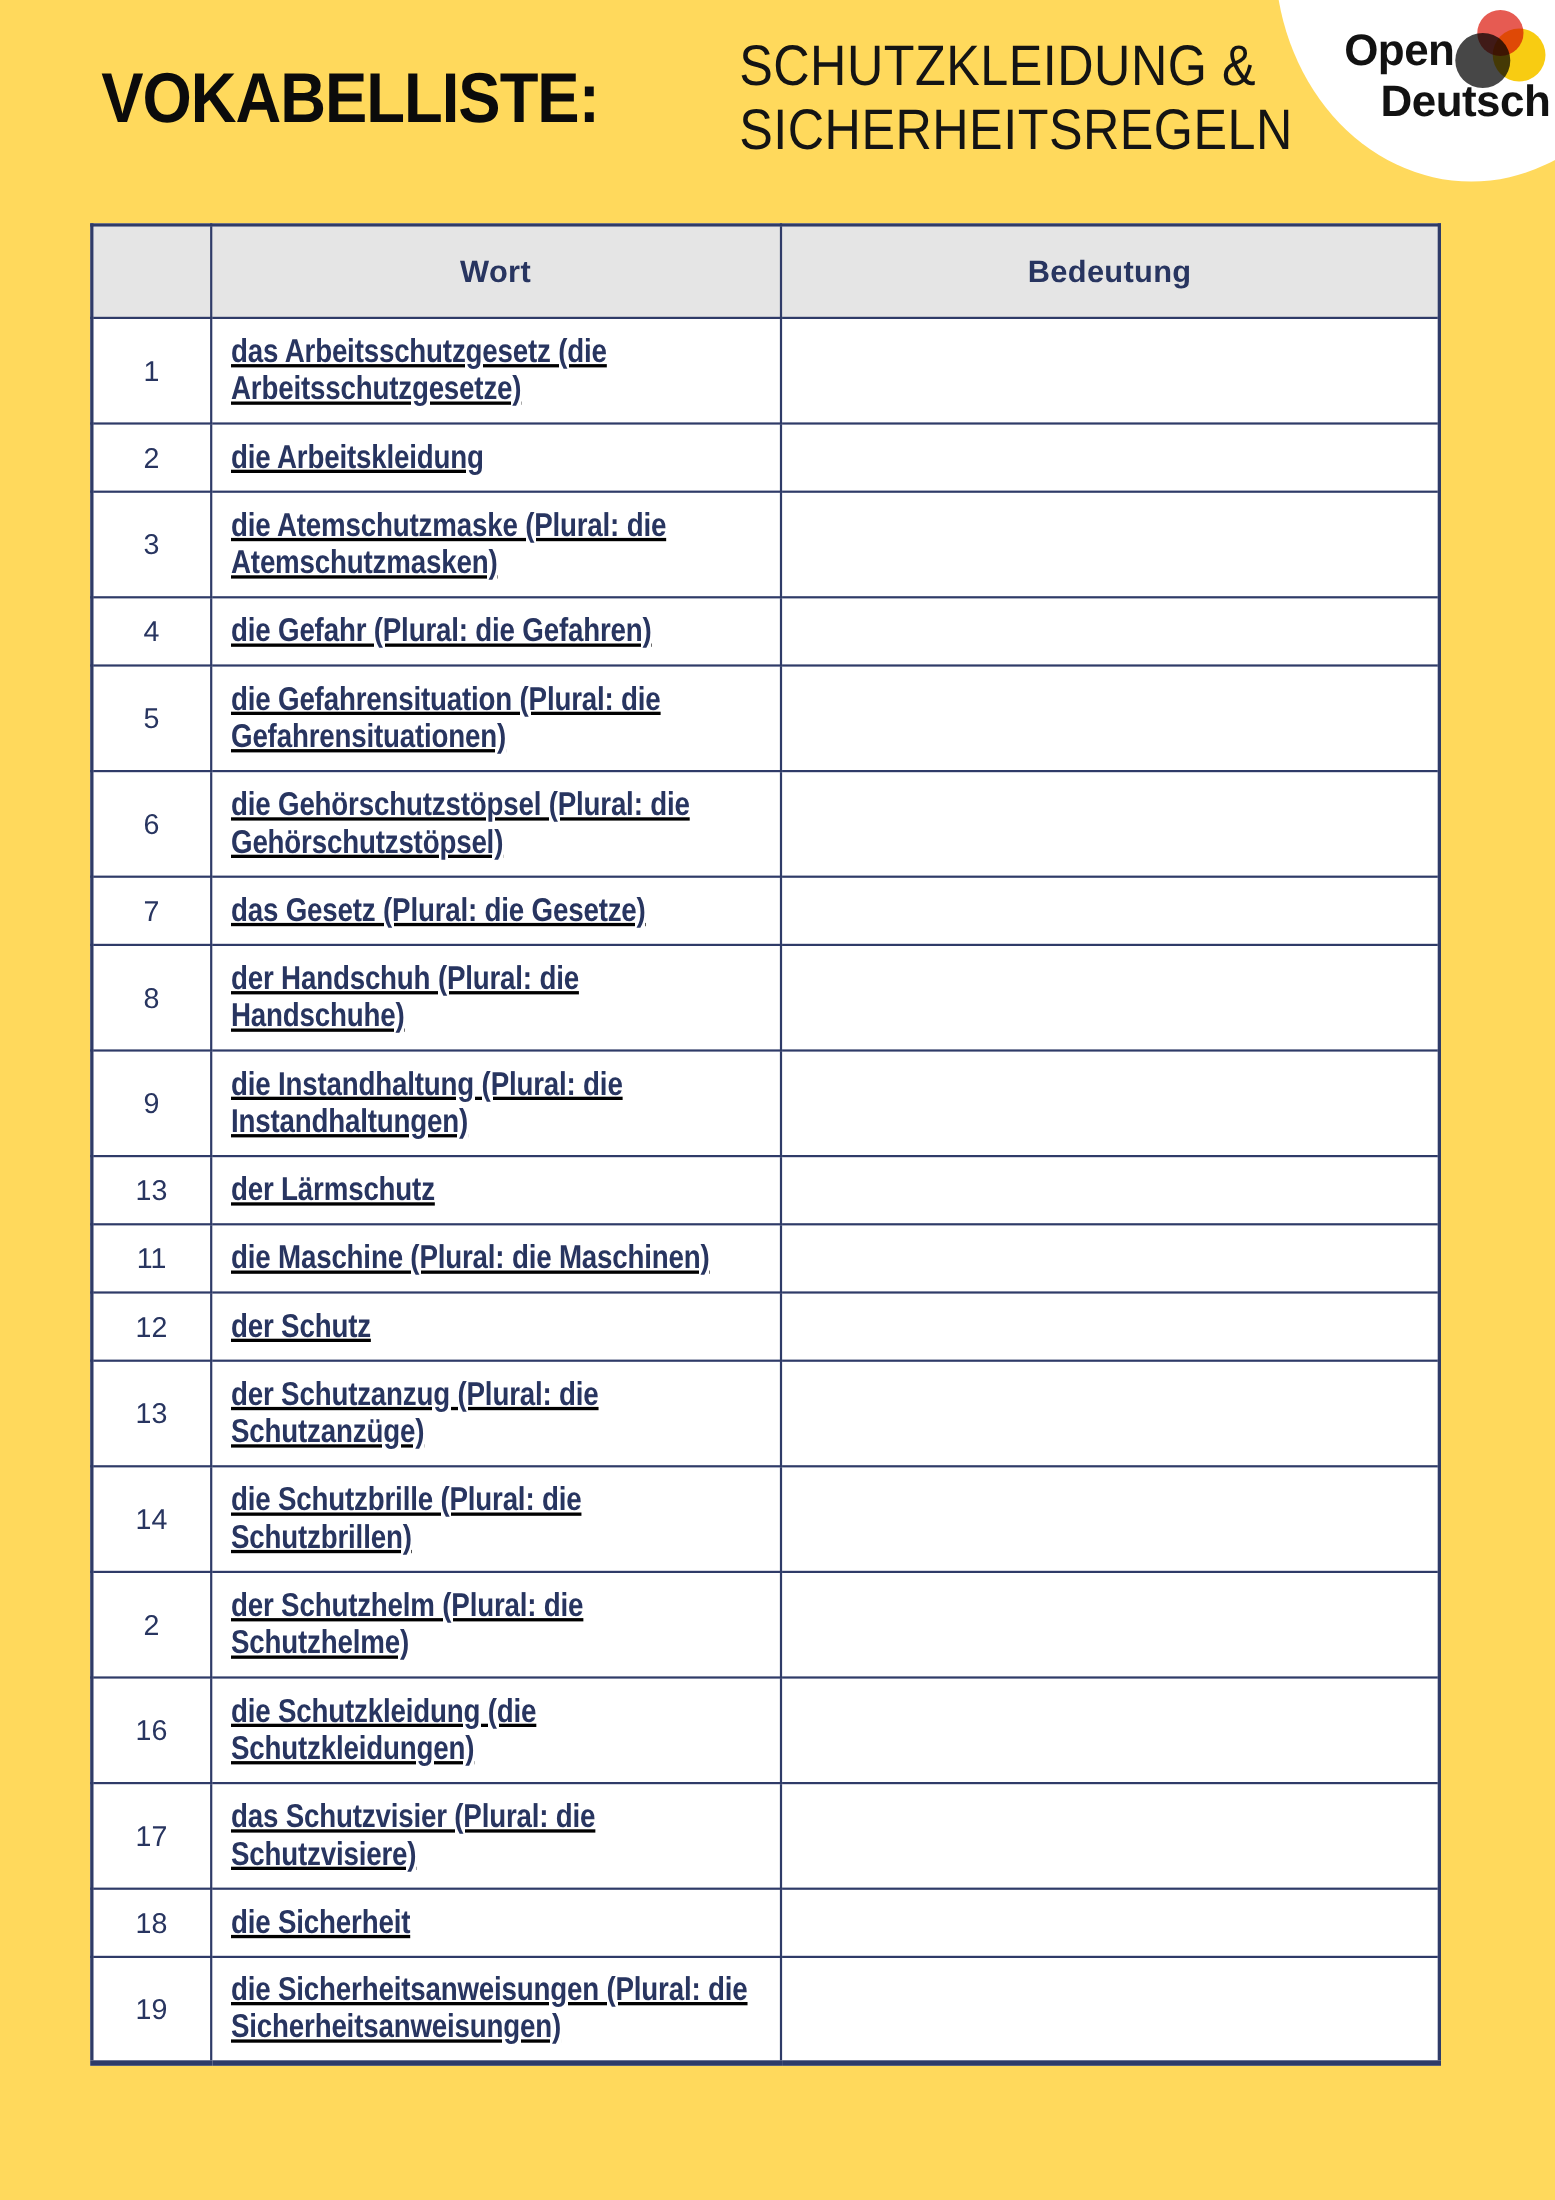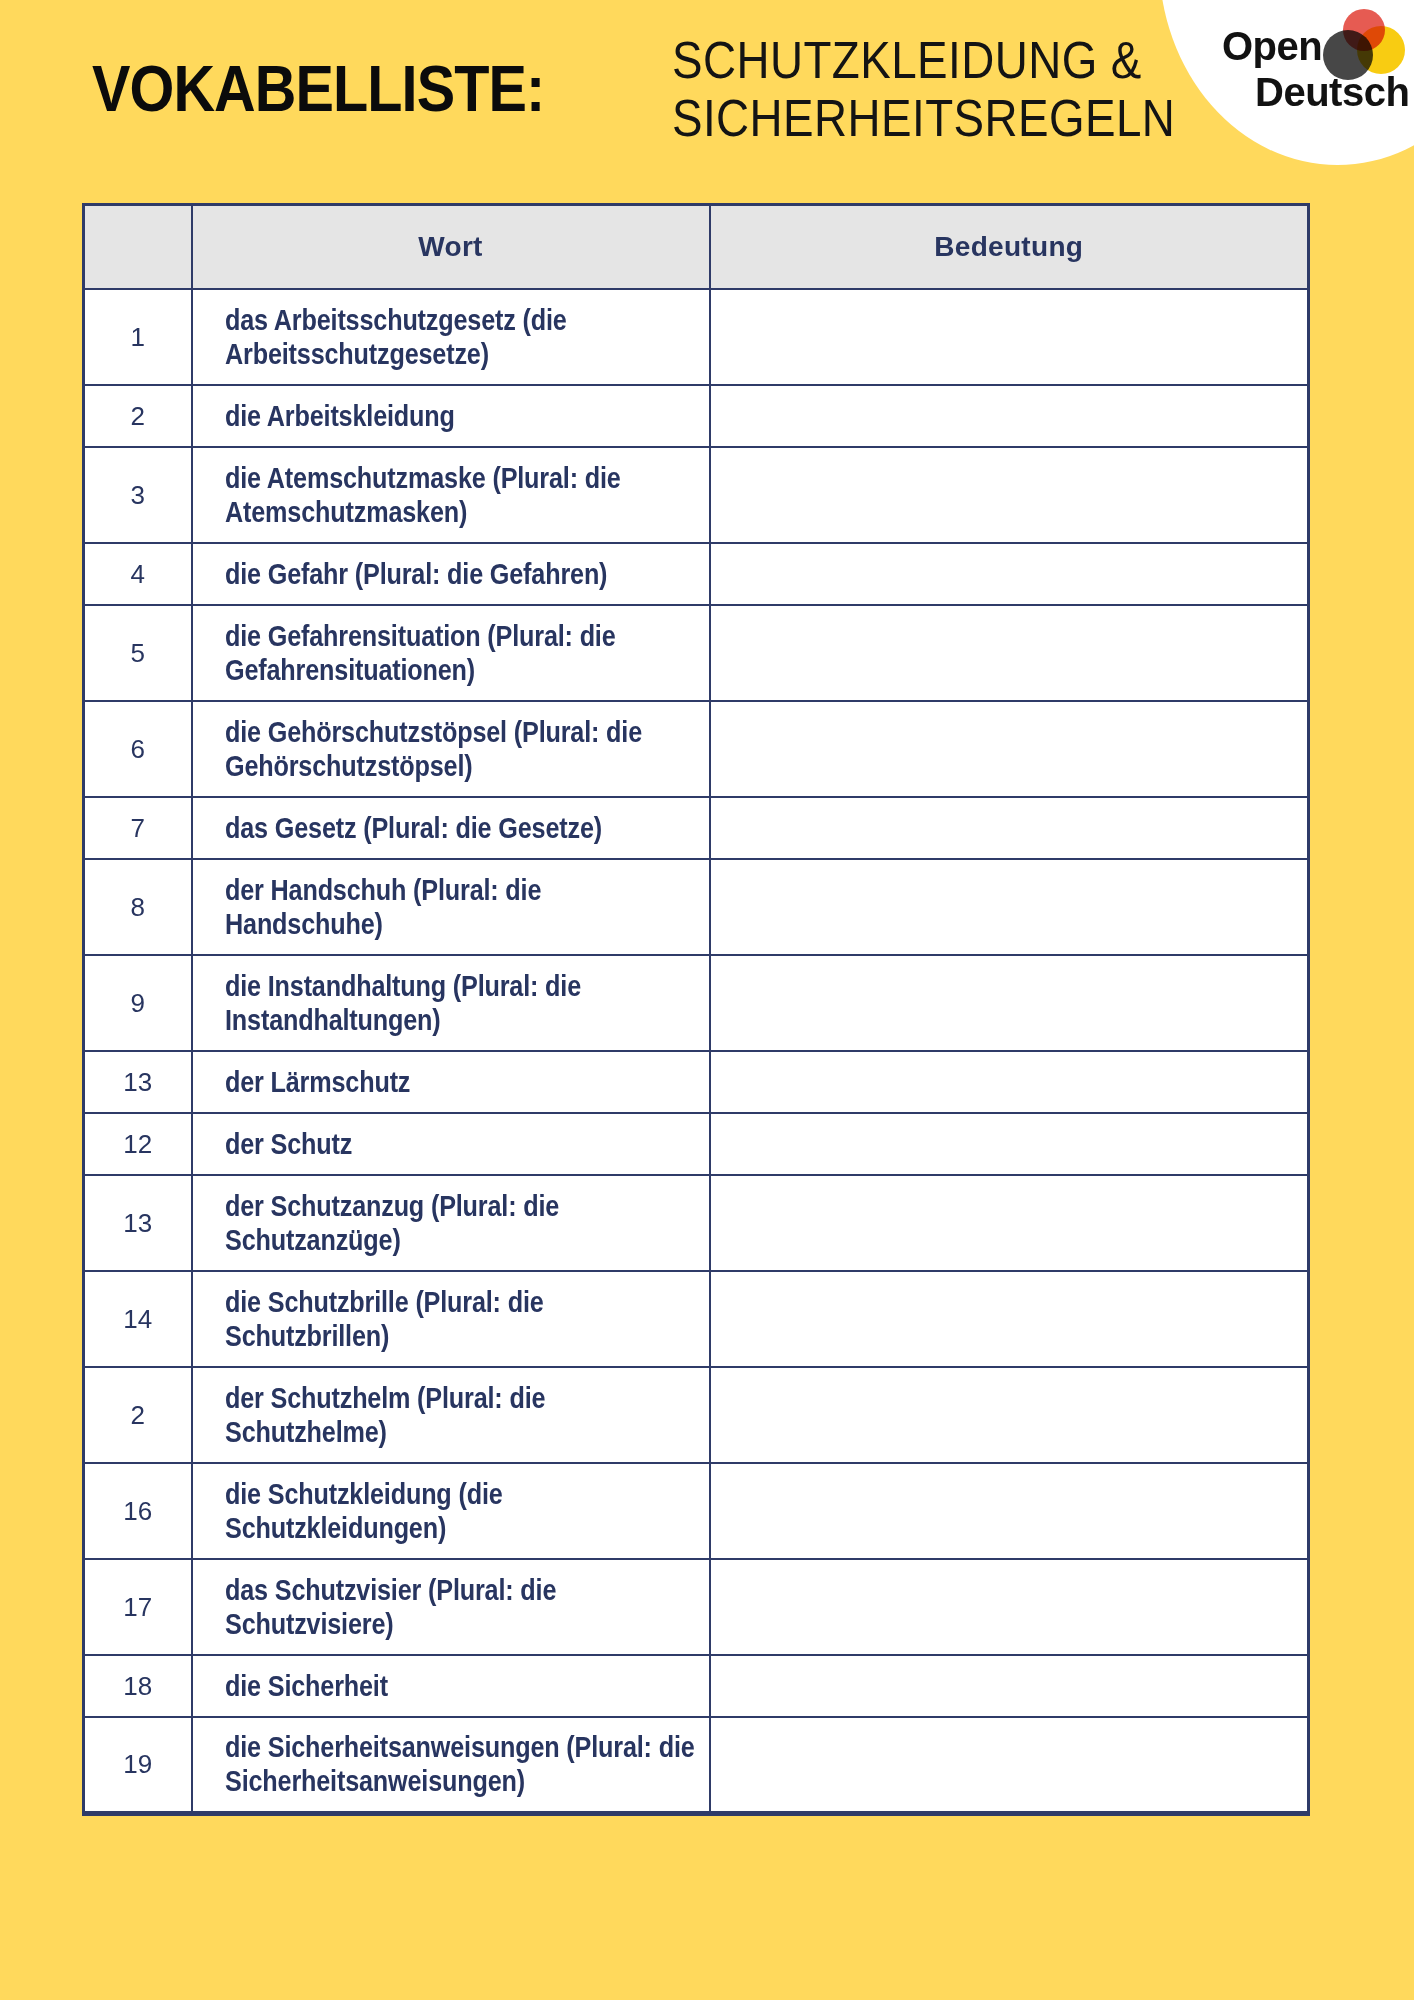--- a/index.html
+++ b/index.html
@@ -71,21 +71,21 @@
   col.c-word { width:518px; }
   col.c-mean { width:599px; }
 
   tr.row-single { height:62px; }
   tr.row-double { height:96px; }
 
   td.cell-num {
     text-align:center;
     font-size:26px; color:#283560;
   }
-  td.cell-word { padding:0 8px 0 32px; }
+  td.cell-word { padding:0 8px 0 17px;text-decoration:underline; }
   .word-inner {
     font-size:30px; line-height:34px; font-weight:bold;
     color:#283560; letter-spacing:-0.2px;
     white-space:pre-line;
     width:119%;
     transform:scaleX(0.84); transform-origin:0 50%;
   }
   td.cell-mean { background:#ffffff; }
 </style>
 </head>
@@ -188,20 +188,27 @@
         <td class="cell-mean"></td>
       </tr>
       <tr class="row-single">
         <td class="cell-num">13</td>
         <td class="cell-word">
           <div class="word-inner">der Lärmschutz</div>
         </td>
         <td class="cell-mean"></td>
       </tr>
       <tr class="row-single">
+        <td class="cell-num">11</td>
+        <td class="cell-word">
+          <div class="word-inner">die Maschine (Plural: die Maschinen)</div>
+        </td>
+        <td class="cell-mean"></td>
+      </tr>
+      <tr class="row-single">
         <td class="cell-num">12</td>
         <td class="cell-word">
           <div class="word-inner">der Schutz</div>
         </td>
         <td class="cell-mean"></td>
       </tr>
       <tr class="row-double">
         <td class="cell-num">13</td>
         <td class="cell-word">
           <div class="word-inner">der Schutzanzug (Plural: die

